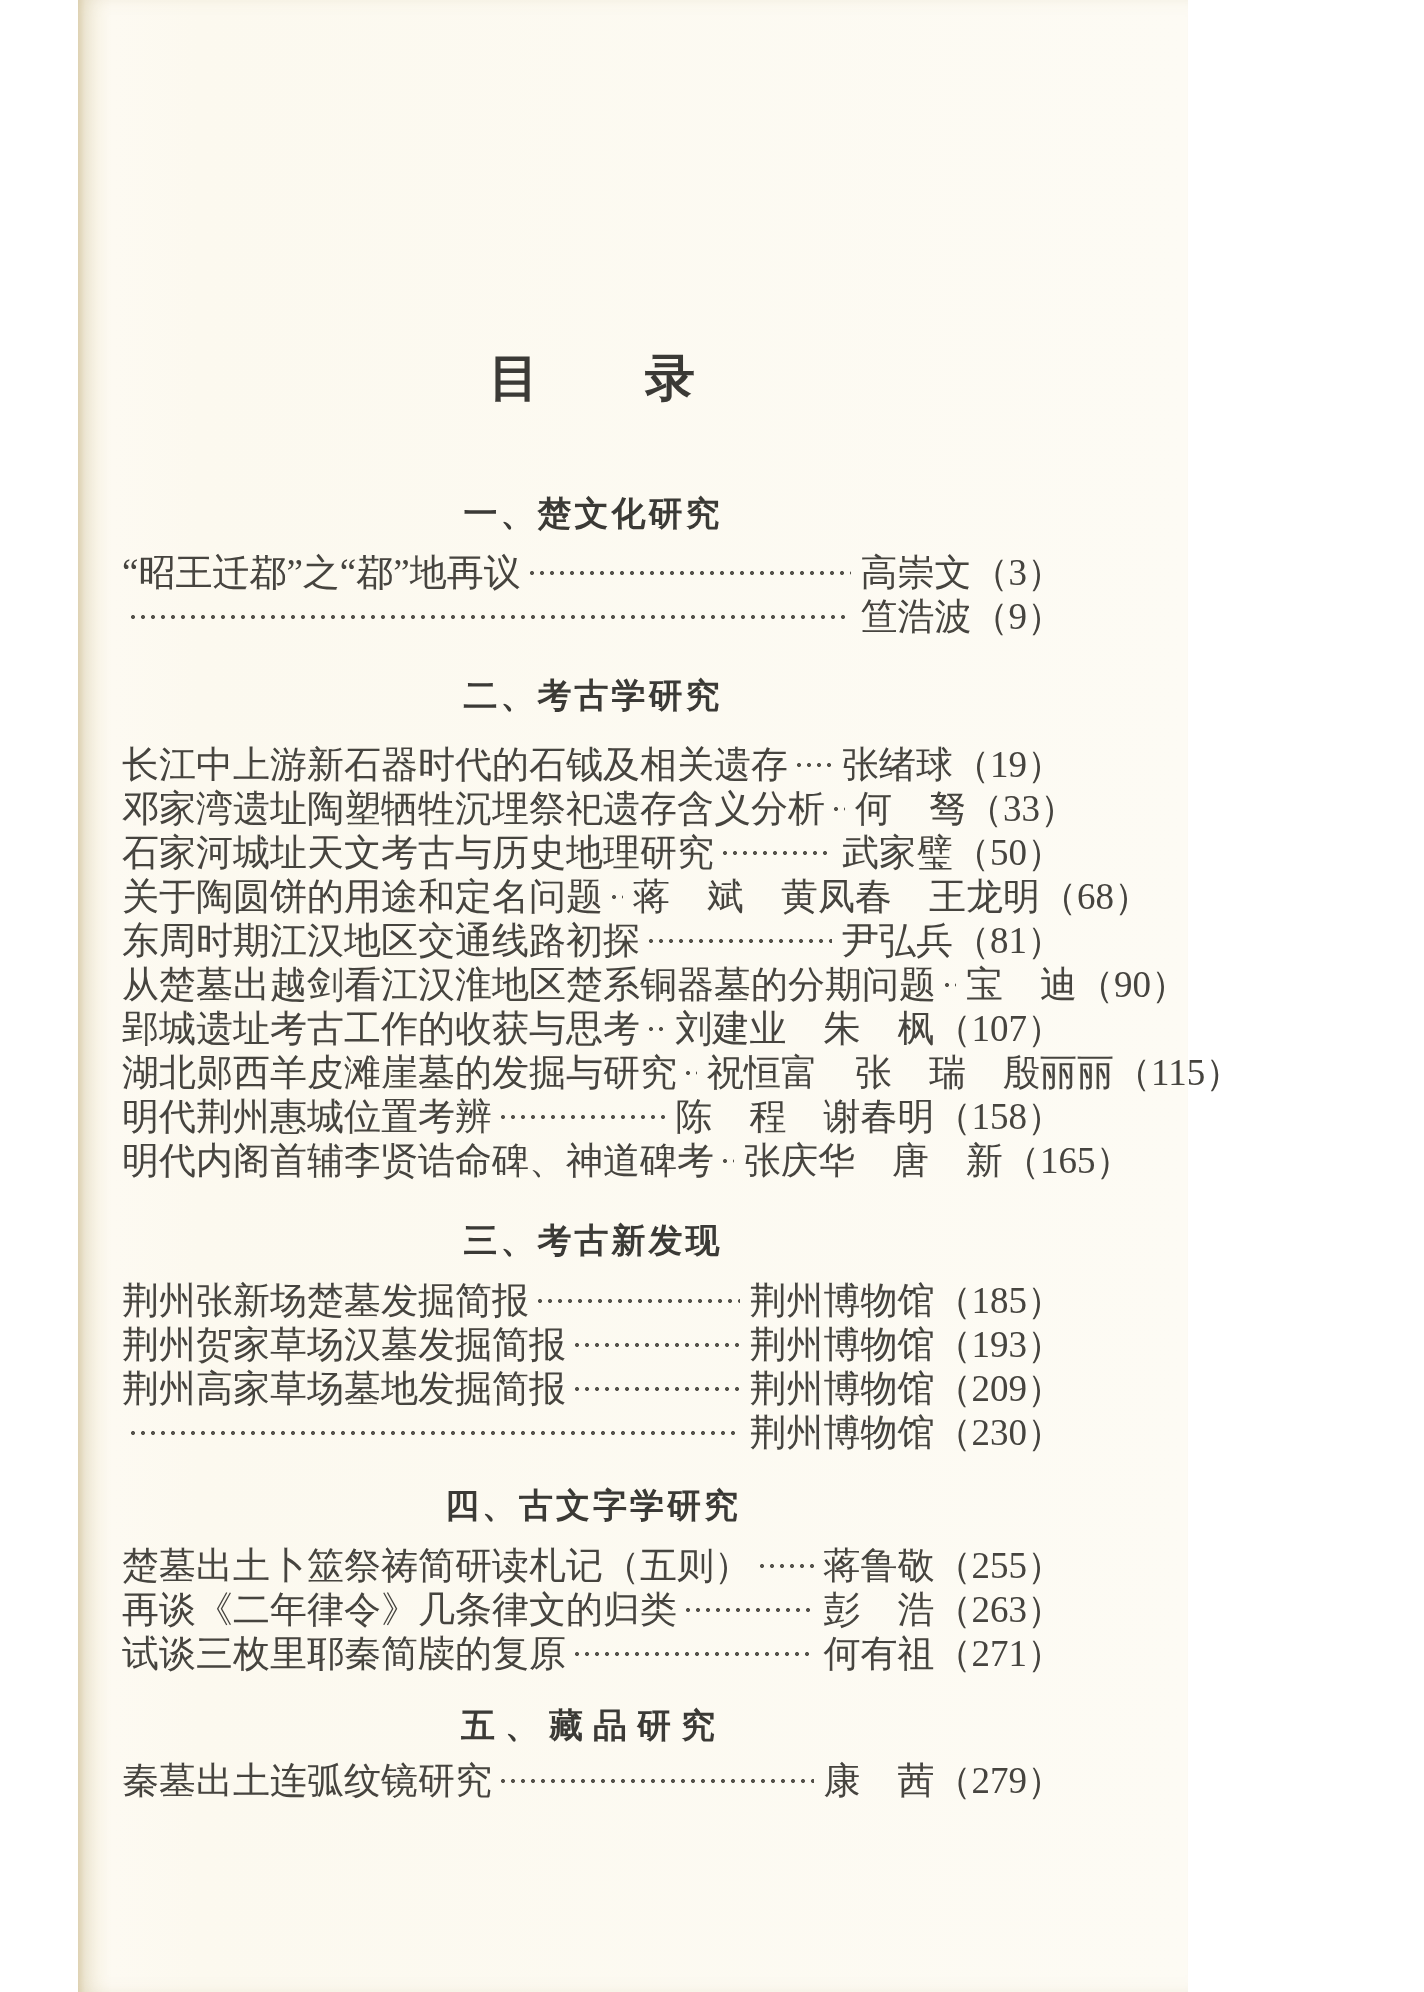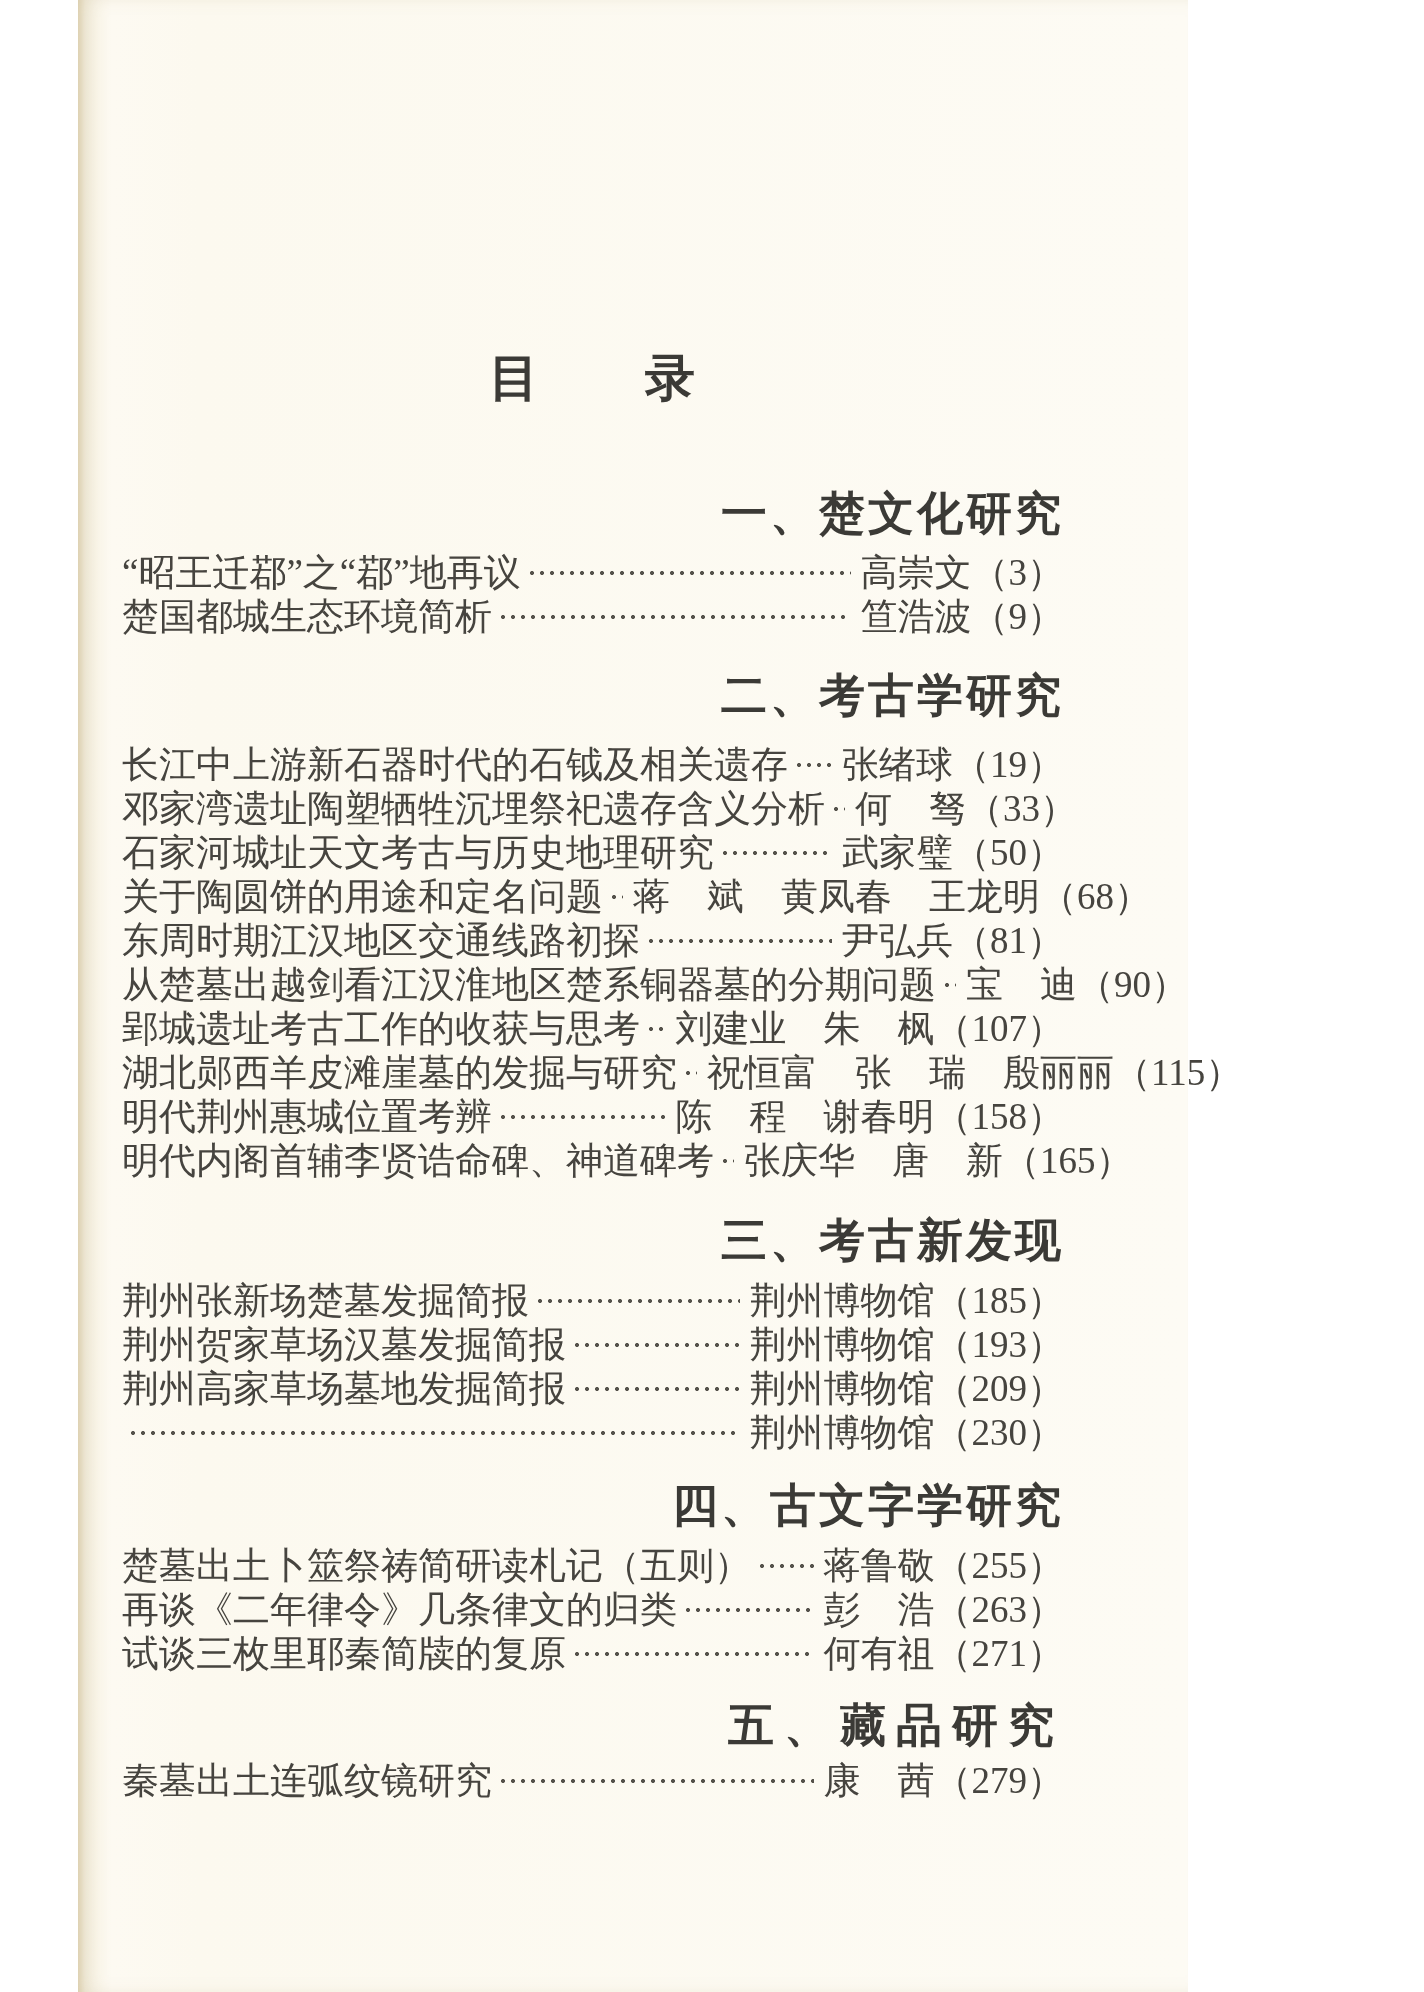--- a/index.html
+++ b/index.html
@@ -33,22 +33,22 @@
   .page-title{
     height:62px;line-height:62px;
     text-align:center;
     font-size:50px;font-weight:700;
     color:var(--ink-strong);
     letter-spacing:2px;
   }
   .heading{
     font-family:"Liberation Sans","DejaVu Sans",sans-serif;
     font-weight:700;
-    font-size:46px;line-height:42px;
-    text-align:right;
+    font-size:34px;line-height:42px;
+    text-align:center;
     letter-spacing:3px;
     color:var(--ink-strong);
   }
   .s1 .heading{margin:83px 0 17px;}
   .s2 .heading{margin:35px 0 27px;}
   .s3 .heading{margin:36px 0 18px;}
   .s4 .heading{margin:29px 0 18px;}
   .s5 .heading{margin:28px 0 13px;}
   .s5 .heading{letter-spacing:10px;}
   .row{
@@ -82,21 +82,20 @@
 
     <div class="section s1">
       <div class="heading">一、楚文化研究</div>
       <div class="row">
         <span class="entry-title">“昭王迁鄀”之“鄀”地再议</span>
         <span class="leader"></span>
         <span class="entry-authors">高崇文</span>
         <span class="entry-pageref">（3）</span>
       </div>
       <div class="row">
-        <span class="entry-title">楚国都城生态环境简析</span>
         <span class="leader"></span>
         <span class="entry-authors">笪浩波</span>
         <span class="entry-pageref">（9）</span>
       </div>
     </div>
 
     <div class="section s2">
       <div class="heading">二、考古学研究</div>
       <div class="row">
         <span class="entry-title">长江中上游新石器时代的石钺及相关遗存</span>

